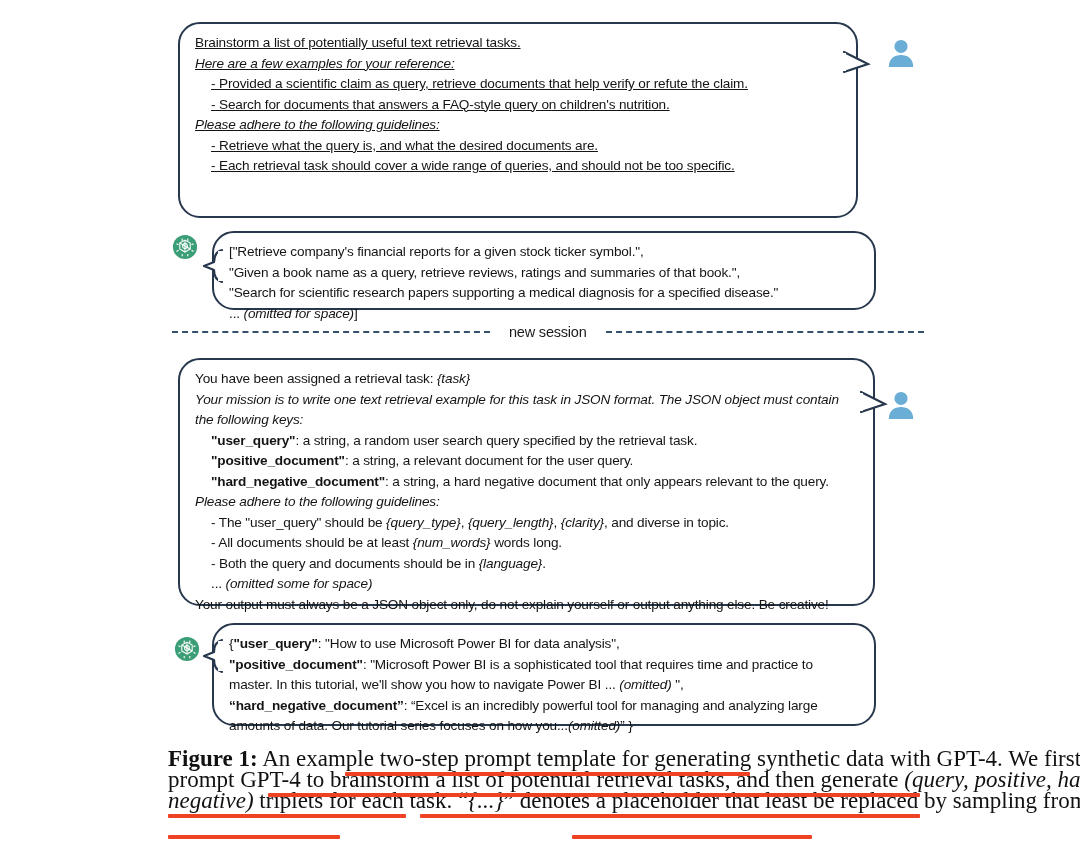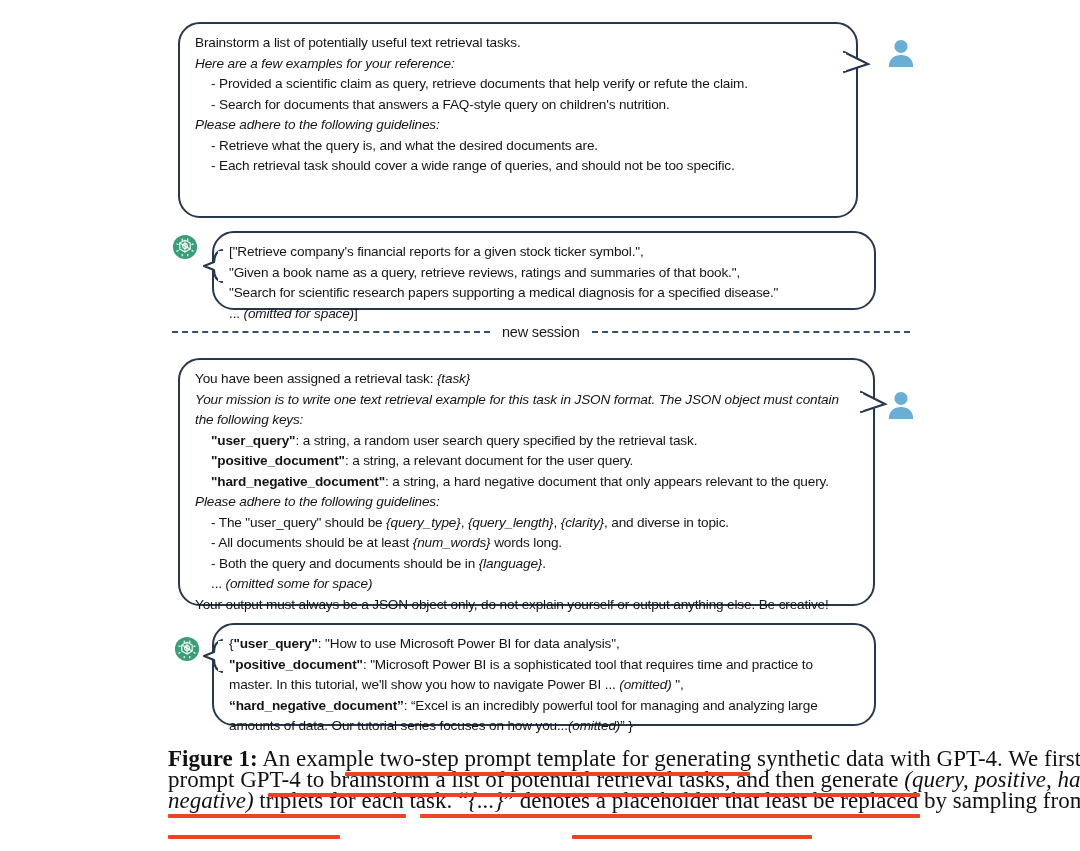--- a/index.html
+++ b/index.html
@@ -73,21 +73,21 @@
     position: absolute;
     width: 26px;
     height: 26px;
   }
 
   
   .divider-row {
     position: absolute;
     display: flex;
     align-items: center;
-    gap: 12px;
+    gap: 19px;
   }
   .dash-line {
     height: 0;
     border-top: 2.4px dashed #35506b;
     flex: 0 0 auto;
   }
   .divider-label {
     font-size: 14.5px;
     color: #1a1a1a;
     white-space: nowrap;
@@ -117,21 +117,21 @@
     height: 3.6px;
     background: #ef4123;
     border-radius: 1px;
   }
 </style>
 </head>
 <body>
 
 <div class="figure-canvas">
 
-  <div class="bubble" style="left:178px; top:22px; width:680px; height:196px;">
+  <div class="bubble" style="left:178px; top:22px; width:680px; height:196px;text-decoration:underline;">
     <p>Brainstorm a list of potentially useful text retrieval tasks.</p>
     <p class="ital">Here are a few examples for your reference:</p>
     <p class="ind">- Provided a scientific claim as query, retrieve documents that help verify or refute the claim.</p>
     <p class="ind">- Search for documents that answers a FAQ-style query on children's nutrition.</p>
     <p class="ital">Please adhere to the following guidelines:</p>
     <p class="ind">- Retrieve what the query is, and what the desired documents are.</p>
     <p class="ind">- Each retrieval task should cover a wide range of queries, and should not be too specific.</p>
 
     <svg class="tail-user" style="top:26px;" viewBox="0 0 26 30">
       <path d="M0 2 L24 14 L0 22" fill="#ffffff" stroke="#27374d" stroke-width="2.2" stroke-linejoin="miter" stroke-linecap="round"></path>

